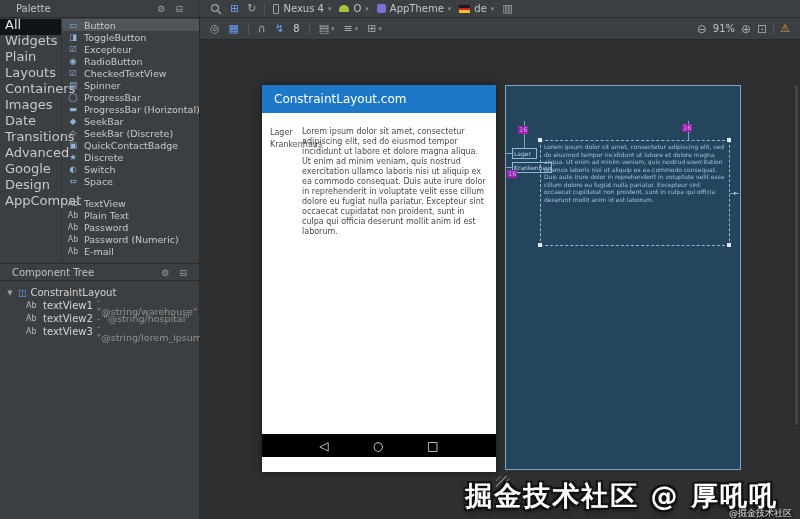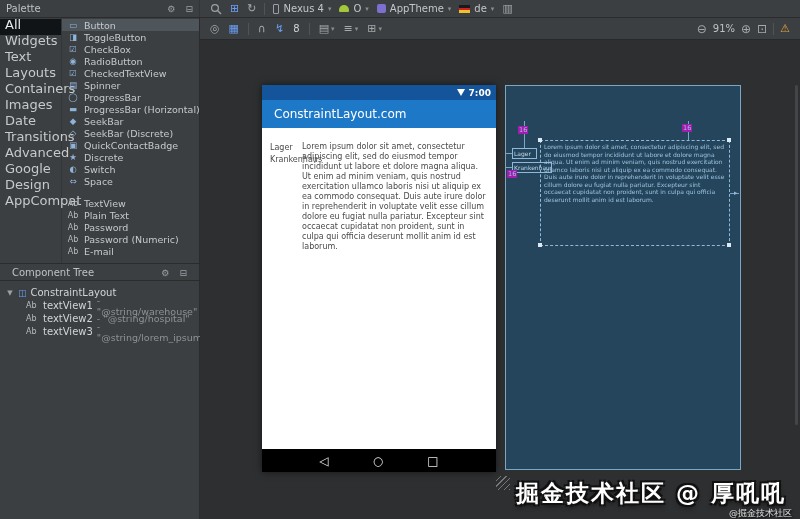--- a/index.html
+++ b/index.html
@@ -9,21 +9,21 @@
     background: #3c3f41;
     font-family: "DejaVu Sans", "Liberation Sans", sans-serif;
     font-size: 10px;
     color: #bfc1c3;
   }
 
   
   .topbar { position: absolute; left: 0; top: 0; width: 800px; height: 18px;
     display: flex; background: #3c3f41; border-bottom: 1px solid #2b2b2b; z-index: 6; }
   .palette-hd { width: 200px; display: flex; align-items: center; justify-content: space-between;
-    padding: 0 6px; border-right: 1px solid #323537; }
+    padding: 0 16px; border-right: 1px solid #323537; }
   .p-title { font-size: 10px; color: #bfc1c3; }
   .hd-icons span { margin-left: 7px; font-size: 9px; color: #9aa0a6; cursor: pointer; }
   .main-tools { flex: 1; display: flex; align-items: center; gap: 8px; padding: 0 10px; }
   .tbico { font-size: 11px; color: #a6a8aa; line-height: 1; }
   .tbico.blue { color: #6a9ef5; }
   .vsep { width: 1px; height: 12px; background: #515356; }
   .dd { display: flex; align-items: center; gap: 4px; font-size: 10px; color: #c4c6c8; cursor: pointer; }
   .caret { font-size: 7px; color: #8a8c8e; }
   .phone-ico { width: 6px; height: 10px; border: 1px solid #9aa0a6; border-radius: 1px; display: inline-block; }
   .android-ico { width: 10px; height: 7px; background: #a4c639; border-radius: 5px 5px 1px 1px; display: inline-block; }
@@ -115,21 +115,21 @@
   .hl1 { left: 0; top: 67px; width: 6px; }
   .hl2 { left: 0; top: 81px; width: 6px; }
   .hl3 { left: 224px; top: 107px; width: 9px; }
   .bp-arrow { position: absolute; left: 228px; top: 103px; font-size: 7px; color: #8fb8da; }
 
   
   .grip { position: absolute; left: 296px; top: 436px; width: 14px; height: 14px; opacity: .8;
     background: repeating-linear-gradient(135deg, transparent 0 3px, #8a8a8a 3px 4px); cursor: nwse-resize; }
   .vscroll { position: absolute; right: 2px; top: 45px; width: 3px; height: 340px;
     background: #5a5d5f; border-radius: 2px; opacity: .5; }
-  .wm-main { position: absolute; right: 14px; top: 438px; font-size: 23px; font-weight: bold;
+  .wm-main { position: absolute; right: 22px; top: 438px; font-size: 27px; font-weight: bold;
     color: #fff; letter-spacing: 2px; white-space: nowrap;
     text-shadow: -2px -2px 0 #111, 2px -2px 0 #111, -2px 2px 0 #111, 2px 2px 0 #111, 0 3px 5px rgba(0,0,0,.7); }
   .wm-sub { position: absolute; right: 8px; top: 467px; font-size: 9px; color: #e0e0e0;
     text-shadow: 1px 1px 2px #000; }
 </style>
 </head>
 <body>
 
 <div>
 
@@ -171,21 +171,21 @@
       </span>
       <span class="tbico">▥</span>
     </div>
   </div>
 
   <div class="leftpanel">
     <div class="palette-body">
       <div class="cats">
         <div class="cat sel">All</div>
         <div class="cat">Widgets</div>
-        <div class="cat">Text</div>
+        <div class="cat">Plain</div>
         <div class="cat">Layouts</div>
         <div class="cat">Containers</div>
         <div class="cat">Images</div>
         <div class="cat">Date</div>
         <div class="cat">Transitions</div>
         <div class="cat">Advanced</div>
         <div class="cat">Google</div>
         <div class="cat">Design</div>
         <div class="cat">AppCompat</div>
       </div>
@@ -193,21 +193,21 @@
         <div class="w-item sel">
           <span class="w-icon">▭</span>
           <span>Button</span>
         </div>
         <div class="w-item">
           <span class="w-icon">◨</span>
           <span>ToggleButton</span>
         </div>
         <div class="w-item">
           <span class="w-icon">☑</span>
-          <span>CheckBox</span>
+          <span>Excepteur</span>
         </div>
         <div class="w-item">
           <span class="w-icon">◉</span>
           <span>RadioButton</span>
         </div>
         <div class="w-item">
           <span class="w-icon">☑</span>
           <span>CheckedTextView</span>
         </div>
         <div class="w-item">
@@ -327,24 +327,20 @@
       <span class="zico">⊕</span>
       <span class="zico">⊡</span>
       <span class="vsep"></span>
       <span class="warn">⚠</span>
     </span>
   </div>
 
   <div class="canvas">
 
     <div class="phone">
-      <div class="statusbar">
-        <span class="wifi"></span>
-        <span class="stime">7:00</span>
-      </div>
       <div class="appbar">
         <span>ConstraintLayout.com</span>
       </div>
       <div class="pcontent">
         <span class="plabel lbl-w">Lager</span>
         <span class="plabel lbl-h">Krankenhaus</span>
         <div class="lorem">Lorem ipsum dolor sit amet, consectetur adipiscing elit, sed do eiusmod tempor incididunt ut labore et dolore magna aliqua. Ut enim ad minim veniam, quis nostrud exercitation ullamco laboris nisi ut aliquip ex ea commodo consequat. Duis aute irure dolor in reprehenderit in voluptate velit esse cillum dolore eu fugiat nulla pariatur. Excepteur sint occaecat cupidatat non proident, sunt in culpa qui officia deserunt mollit anim id est laborum.</div>
       </div>
       <div class="navbar">
         <span class="nav-ico">◁</span>

